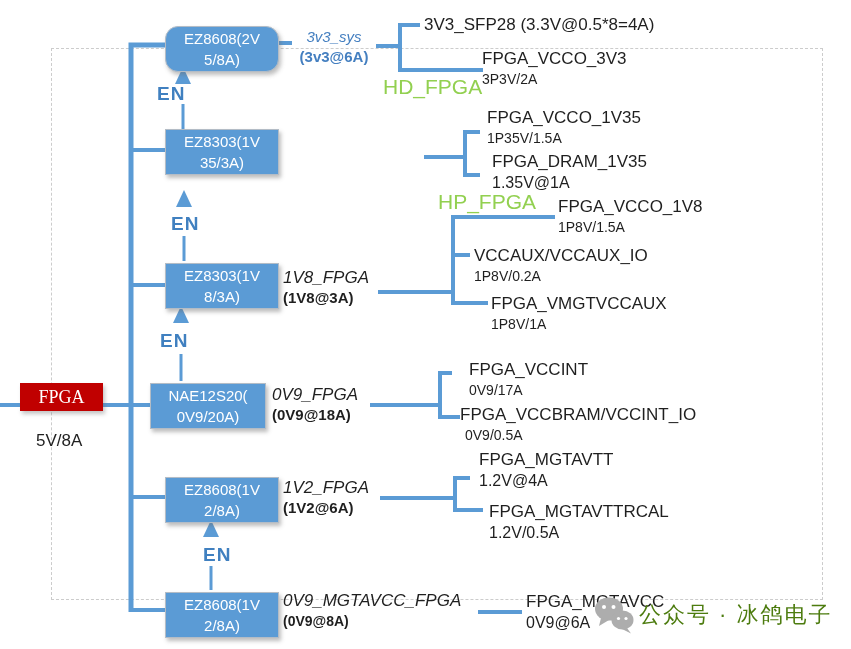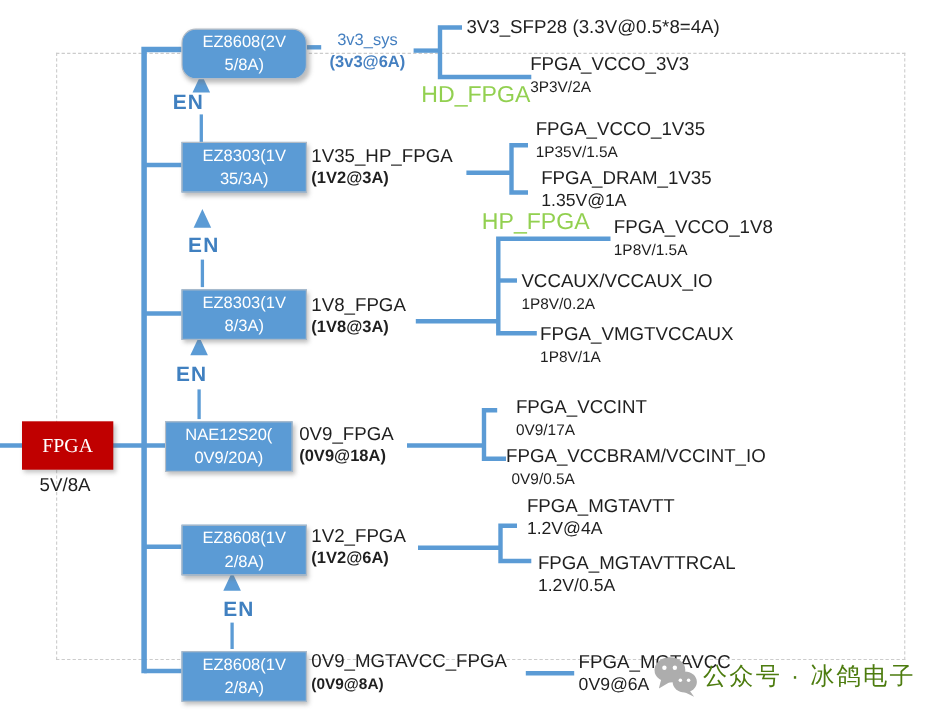--- a/index.html
+++ b/index.html
@@ -14,29 +14,29 @@
   .w3{stroke:#5b9bd5;stroke-width:3;fill:none;}
   .tri{fill:#5b9bd5;stroke:none;}
 
   .reg-box{
     position:absolute;width:112px;height:44px;background:#5b9bd5;border:1px solid #b3bcc6;
     box-shadow:2px 3px 4px rgba(110,110,110,.45);
     color:#ffffff;font-size:15px;line-height:21px;text-align:center;
     display:flex;flex-direction:column;justify-content:center;
   }
   .src-box{
-    position:absolute;left:20px;top:383px;width:83px;height:44px;background:#c00000;
+    position:absolute;left:20px;top:383px;width:83px;height:28px;background:#c00000;
     box-shadow:2px 3px 4px rgba(110,110,110,.4);
     color:#ffffff;font-family:"Liberation Serif", serif;font-size:18px;
     display:flex;align-items:center;justify-content:center;
   }
   .src-rating{position:absolute;left:36px;top:431px;font-size:17px;}
 
   .net{position:absolute;}
-  .net .nm{font-size:17px;line-height:21px;white-space:nowrap;}
+  .net .nm{font-size:17px;line-height:21px;white-space:nowrap;font-style:italic;}
   .net .rt{font-size:15px;line-height:20px;white-space:nowrap;font-weight:bold;}
   .net-blue{color:#447fc0;text-align:center;width:92px;}
   .net-blue .nm{font-size:15px;line-height:21px;}
   .net-blue .rt{font-size:15px;line-height:20px;}
 
   .load{position:absolute;}
   .load .nm{font-size:17px;line-height:21px;white-space:nowrap;}
   .load .rt{white-space:nowrap;}
   .rt-b14{font-size:14px;font-weight:normal;line-height:21px;}
   .rt-r14{font-size:14px;line-height:20px;}
@@ -117,24 +117,20 @@
       <span>2/8A)</span>
   </div>
   <div class="reg-box" style="left:165px;top:592px;">
     <span>EZ8608(1V</span>
       <span>2/8A)</span>
   </div>
 
   <div class="net net-blue" style="left:288px;top:26px;">
     <div class="nm">3v3_sys</div>
     <div class="rt">(3v3@6A)</div>
-  </div>
-  <div class="net" style="left:283px;top:131px;">
-    <div class="nm">1V35_HP_FPGA</div>
-    <div class="rt">(1V2@3A)</div>
   </div>
   <div class="net" style="left:283px;top:267px;">
     <div class="nm">1V8_FPGA</div>
     <div class="rt">(1V8@3A)</div>
   </div>
   <div class="net" style="left:272px;top:384px;">
     <div class="nm">0V9_FPGA</div>
     <div class="rt">(0V9@18A)</div>
   </div>
   <div class="net" style="left:283px;top:477px;">

